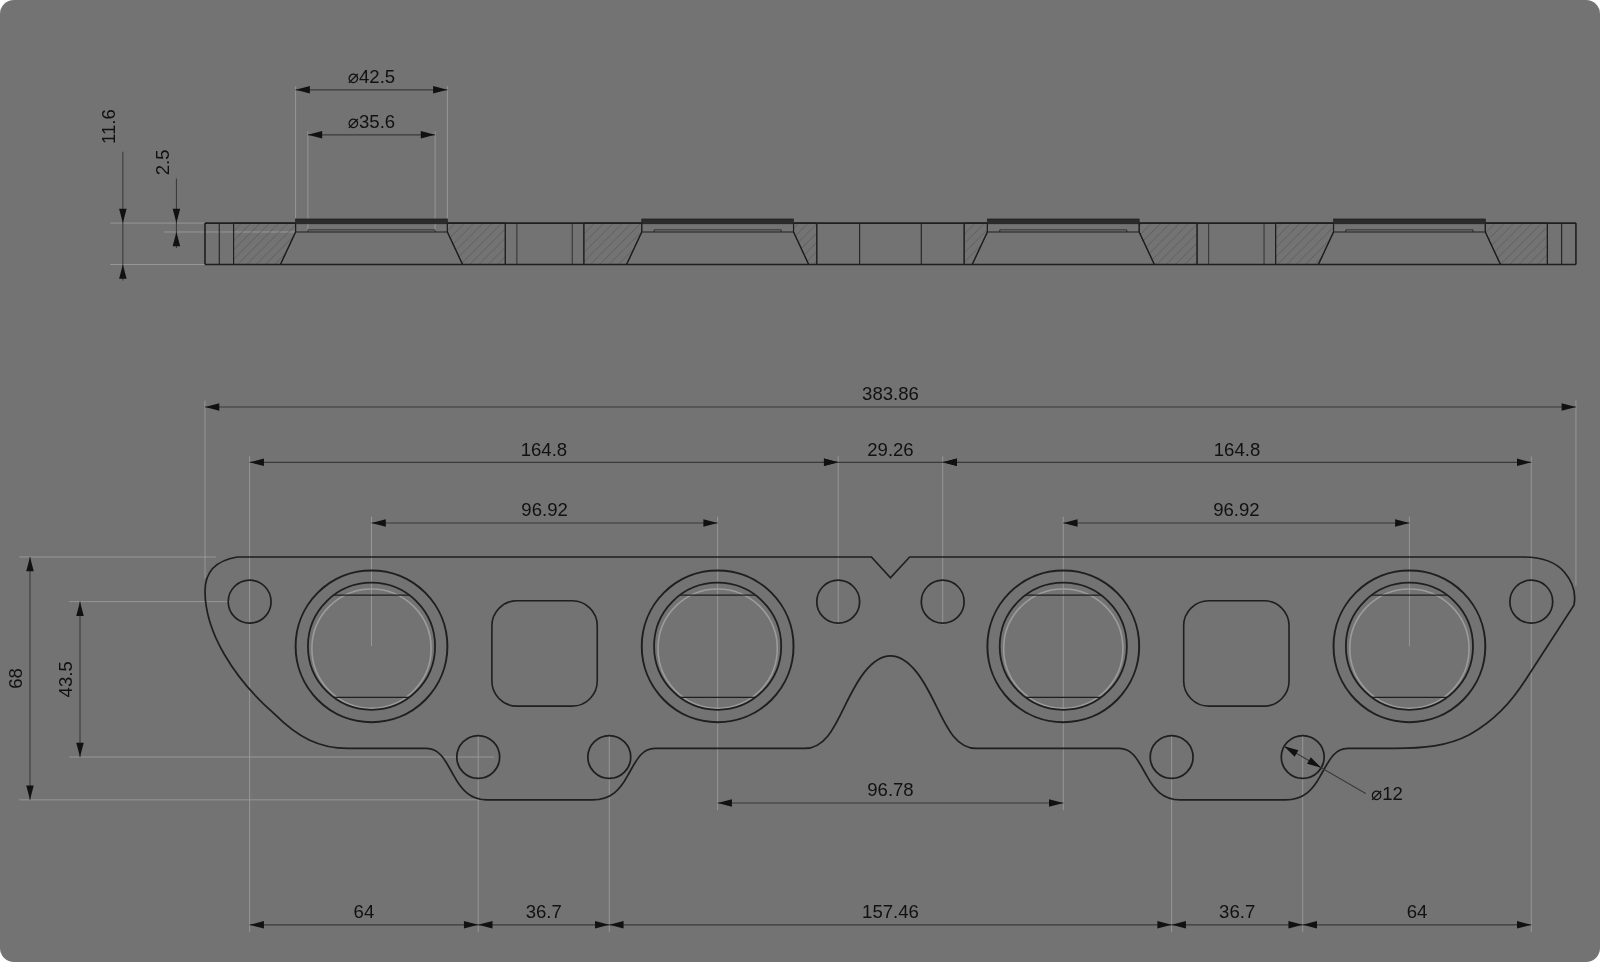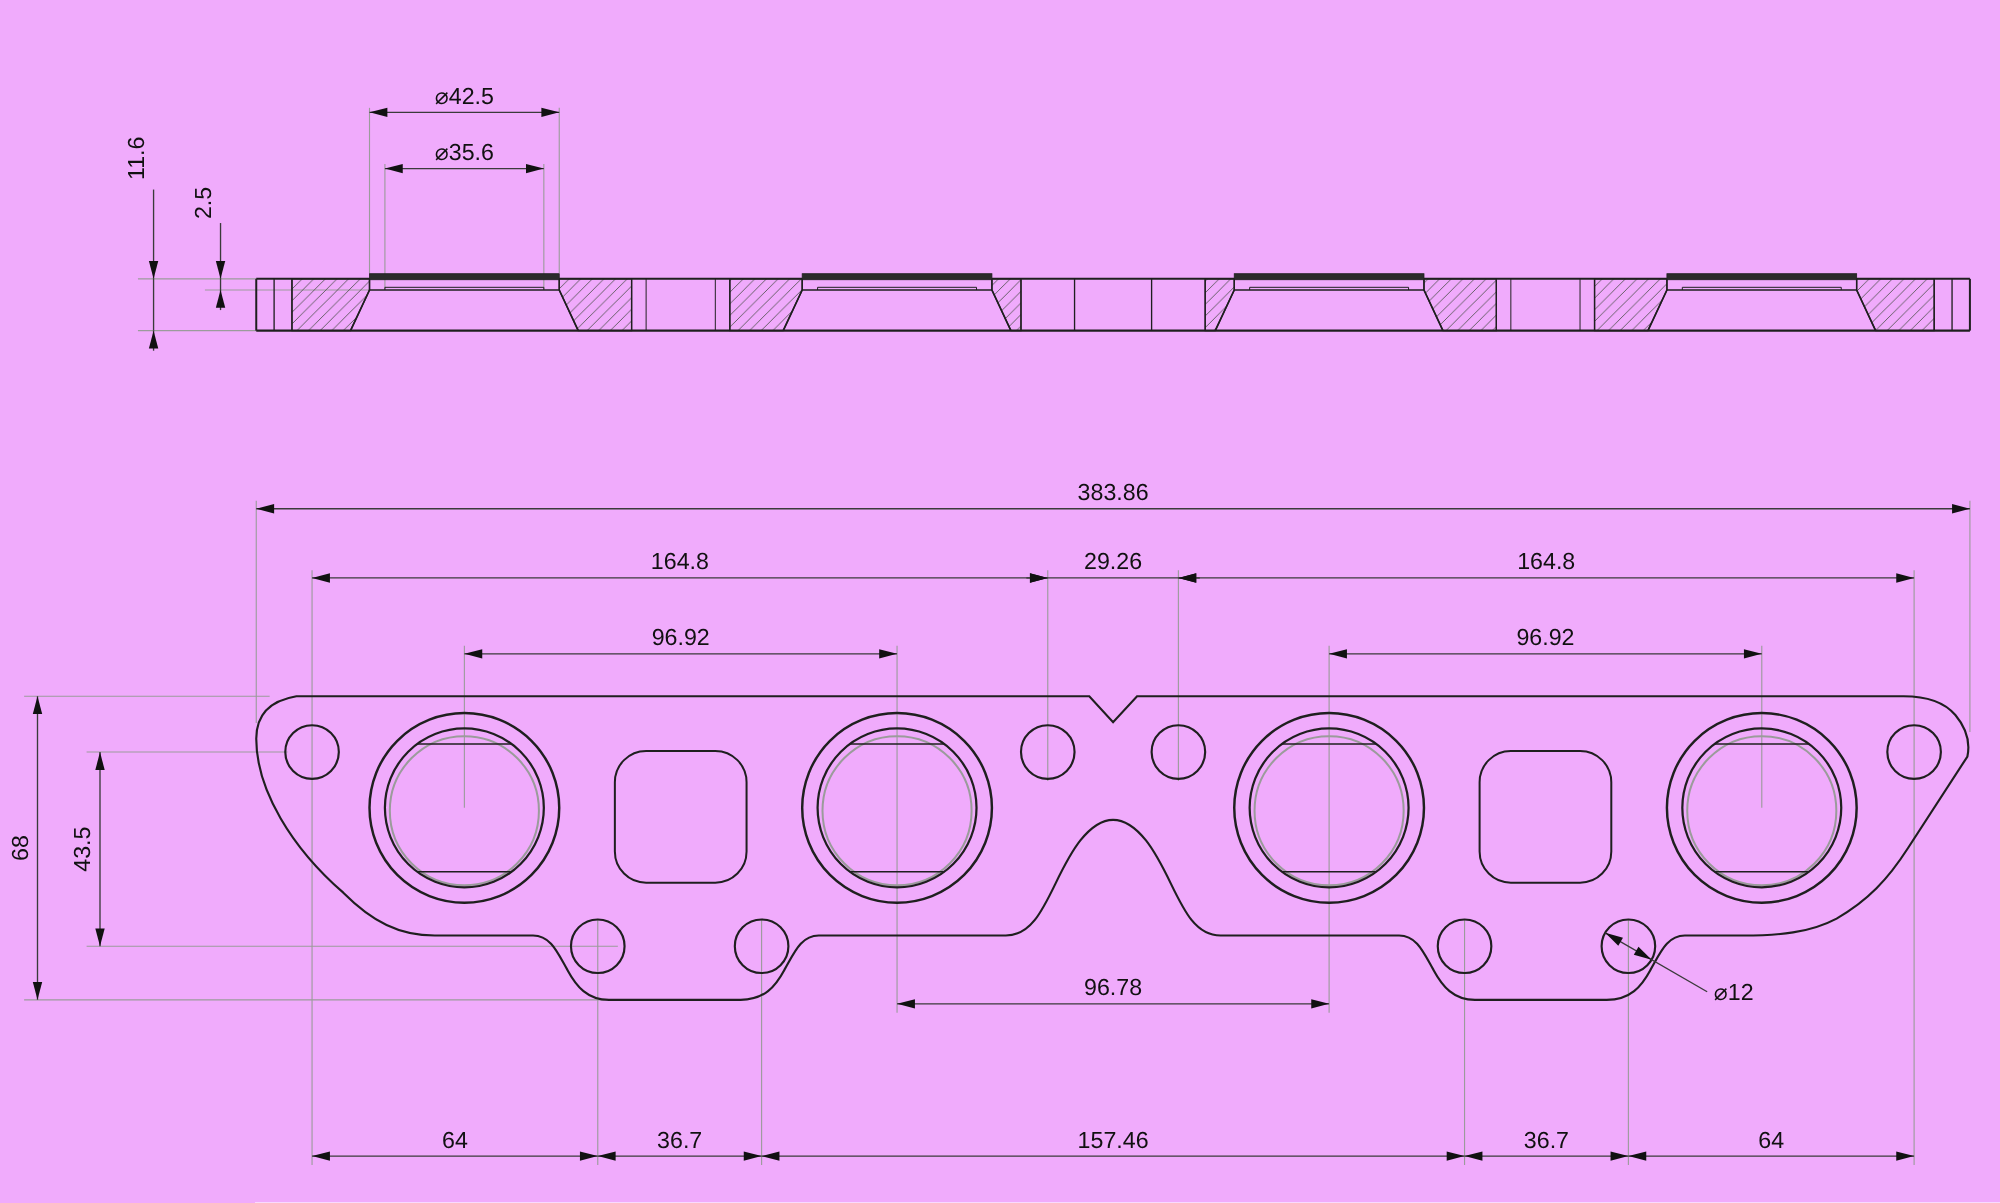--- a/index.html
+++ b/index.html
@@ -1,16 +1,16 @@
 <!DOCTYPE html>
 <html><head>
 <meta charset="utf-8">
 <style>
   html,body{margin:0;padding:0;background:#ffffff;}
-  #stage{width:1600px;height:962px;position:relative;background:#f0abfc;overflow:hidden;}
+  #stage{width:1600px;height:962px;position:relative;background:#737373;overflow:hidden;border-radius:14px;}
   svg{display:block;}
   text{font-family:"Liberation Sans","DejaVu Sans",sans-serif;}
 </style>
 </head>
 <body>
 
 <div id="stage">
   <svg id="dwg" width="1600" height="962" viewBox="-57.4 -155.96 448 269.36">
     <defs>
       <pattern id="hatch" patternUnits="userSpaceOnUse" width="2.6" height="2.6">

